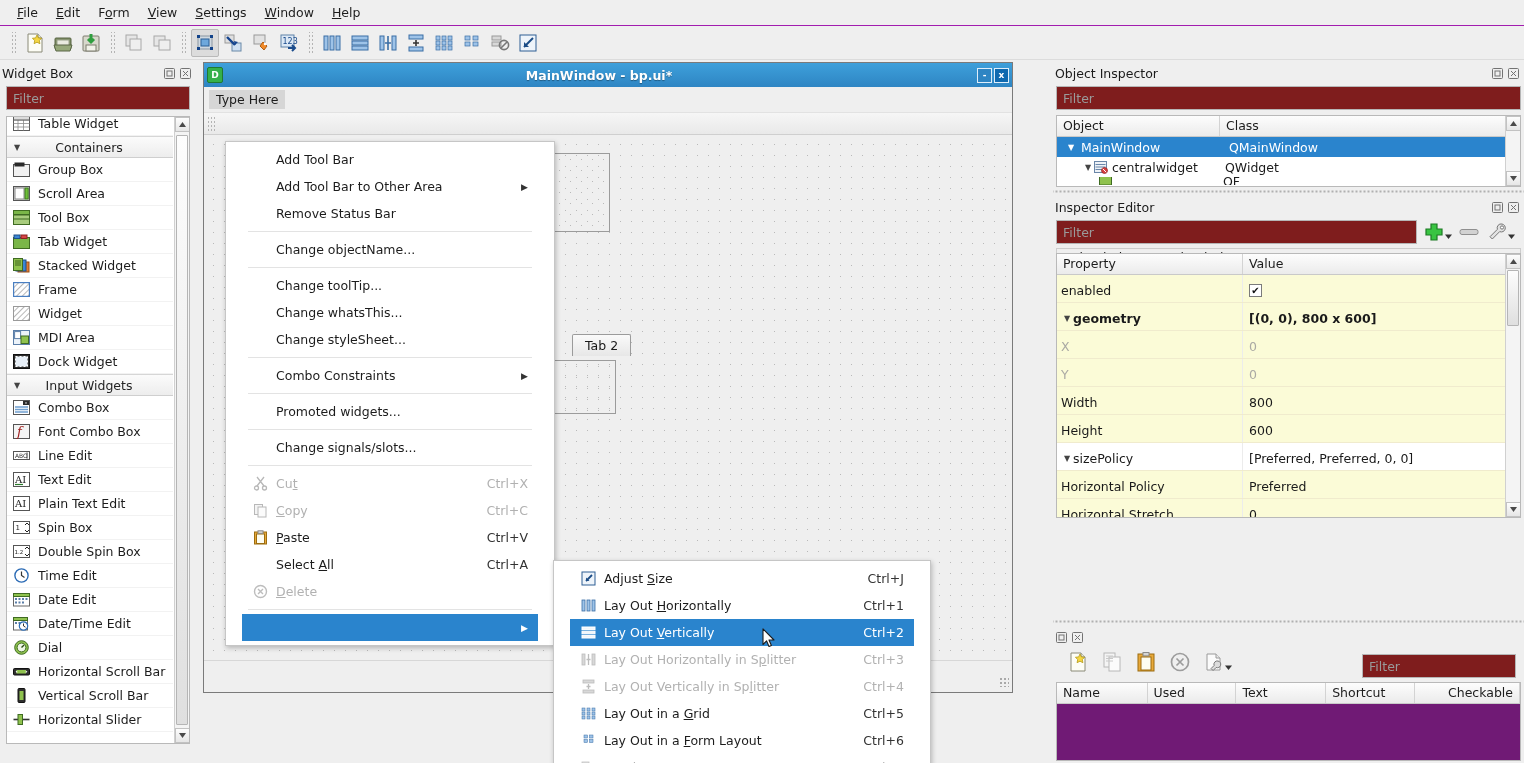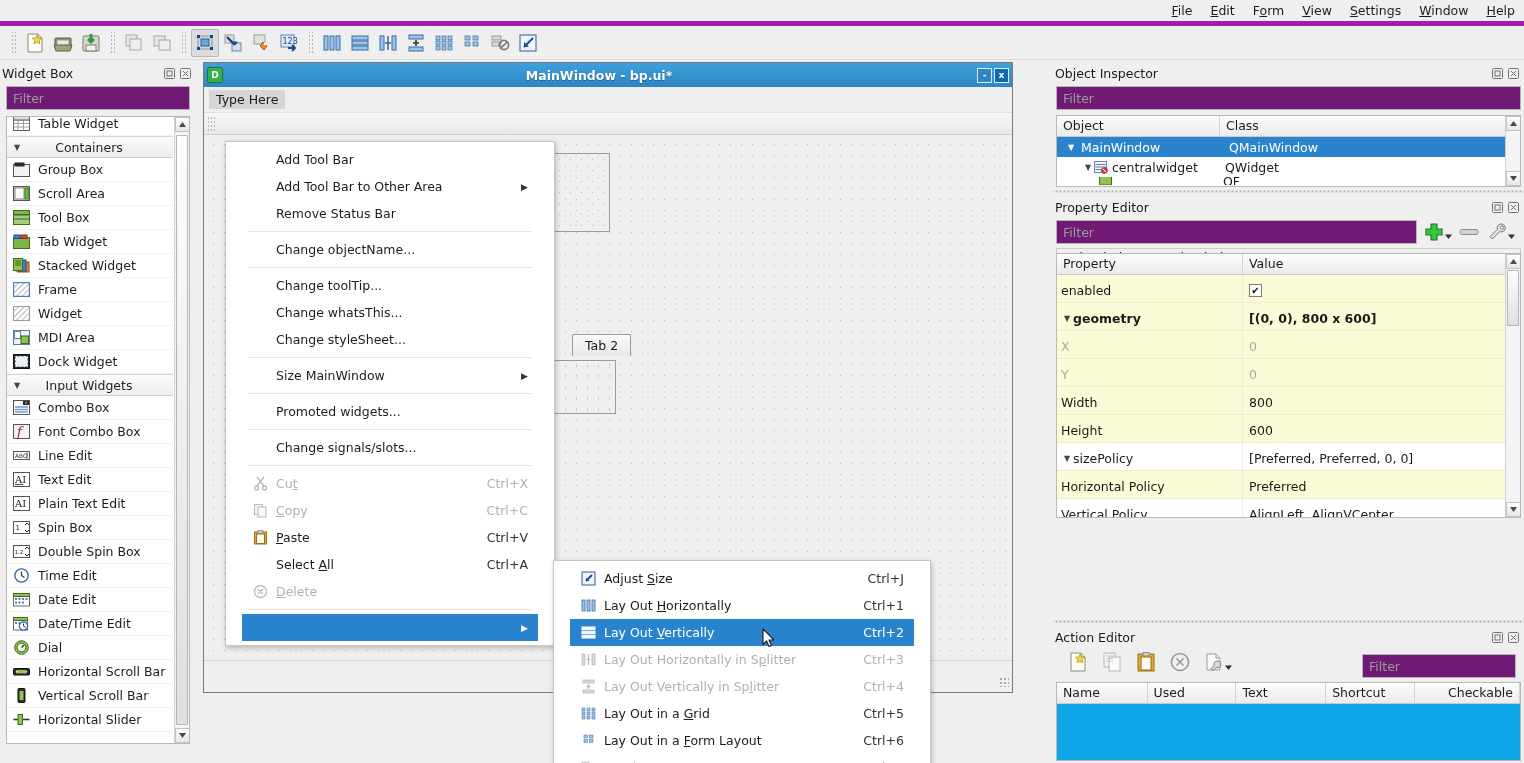--- a/index.html
+++ b/index.html
@@ -11,22 +11,21 @@
     font-size: 12.5px;
     color: #1a1a1a;
     background: #efefef;
   }
   #app { position: relative; width: 1524px; height: 763px; background: #efefef; }
 
   
   .menubar {
     position: absolute; left:0; top:0; width:1524px; height:26px;
     background: #efefef; display:flex; align-items:center; padding-left:8px;
-    border-bottom: 5px solid #a21caf;
-    justify-content: flex-end;
+    border-bottom: 1px solid #a21caf;
   }
   .menubar .mi {
     padding: 3px 9px; font-size: 12.5px; color:#1d1d1d; cursor:default;
   }
   .menubar .mi u { text-decoration: underline; }
 
   
   .toolbar {
     position:absolute; left:0; top:26px; width:1524px; height:34px;
     background:#efefef; display:flex; align-items:center; padding-left:6px;
@@ -43,21 +42,21 @@
   
   .dock-title {
     display:flex; align-items:center; height:22px; padding:0 4px 0 2px;
     font-size:12.5px; color:#1b1b1b; background:#efefef;
   }
   .dock-title .t { flex:1; }
   .dock-btns { display:flex; gap:3px; }
   .dockbtn { width:13px; height:13px; opacity:.8; }
 
   .filterbox {
-    height:24px; background:#701a75; border:1px solid #b6b6b6;
+    height:24px; background:#7f1d1d; border:1px solid #b6b6b6;
     display:flex; align-items:center; padding:4px 6px; color:#9a9a9a; font-size:12.5px;
   }
 
   
   #widgetbox { position:absolute; left:0; top:62px; width:196px; height:685px; }
   #wb-filter { margin:2px 6px 4px 6px; }
   #wb-list {
     position:absolute; left:6px; top:54px; width:184px; height:628px;
     background:#fff; border:1px solid #b9b9b9; overflow:hidden;
   }
@@ -180,21 +179,21 @@
   .pe-indent0 { padding-left:4px; }
   .pe-indent1 { padding-left:22px; }
   .pe-indent2 { padding-left:36px; }
   .pe-chk { width:13px; height:13px; border:1px solid #7b7b7b; background:#fff;
             display:flex; align-items:center; justify-content:center; font-size:10px; color:#111; }
 
   #actioneditor { position:absolute; left:0; top:564px; width:471px; height:199px; }
   #ae-toolbar { display:flex; align-items:center; height:30px; padding-left:14px; gap:12px; }
   #ae-filter { position:absolute; right:8px; top:28px; width:154px; }
   #ae-table { position:absolute; left:3px; top:56px; right:3px; height:79px;
-              background:#0ea5e9; border:1px solid #b9b9b9; overflow:hidden; }
+              background:#701a75; border:1px solid #b9b9b9; overflow:hidden; }
 </style>
 </head>
 <body>
 
 <div id="app">
 
   <div class="menubar">
     <div class="mi"><u>F</u>ile</div>
     <div class="mi"><u>E</u>dit</div>
     <div class="mi">F<u>o</u>rm</div>
@@ -732,21 +731,21 @@
       <span class="mico"></span>
       <span class="mlbl">Change whatsThis...</span>
     </div>
     <div class="row">
       <span class="mico"></span>
       <span class="mlbl">Change styleSheet...</span>
     </div>
     <div class="sep"></div>
     <div class="row">
       <span class="mico"></span>
-      <span class="mlbl">Size MainWindow</span>
+      <span class="mlbl">Combo Constraints</span>
       <span class="marr">▶</span>
     </div>
     <div class="sep"></div>
     <div class="row">
       <span class="mico"></span>
       <span class="mlbl">Promoted widgets...</span>
     </div>
     <div class="sep"></div>
     <div class="row">
       <span class="mico"></span>
@@ -999,21 +998,21 @@
           </div>
         </div>
       </div>
       <div style="position:absolute; left:0; bottom:0; width:471px; height:5px;
                   background-image:radial-gradient(#b0b0b0 1px, transparent 1px);
                   background-size:4px 4px; background-position:center;"></div>
     </div>
 
     <div id="propeditor">
       <div class="dock-title">
-        <span class="t">Property Editor</span>
+        <span class="t">Inspector Editor</span>
         <span class="dock-btns">
           <span class="dockbtn">
             <svg width="13" height="13" viewBox="0 0 13 13">
                 <rect x="1.5" y="1.5" width="10" height="10" rx="1" fill="none" stroke="#555"></rect>
                 <rect x="4" y="4" width="5" height="5" fill="none" stroke="#555"></rect>
               </svg>
           </span>
           <span class="dockbtn">
             <svg width="13" height="13" viewBox="0 0 13 13">
                 <rect x="1.5" y="1.5" width="10" height="10" rx="1" fill="none" stroke="#555"></rect>
@@ -1095,24 +1094,20 @@
           <span class="pname pe-indent0">
             <span class="tw-arrow">▼</span>
             <span>sizePolicy</span>
           </span>
           <span class="pval">[Preferred, Preferred, 0, 0]</span>
         </div>
         <div class="pe-row ylw">
           <span class="pname pe-indent2">Horizontal Policy</span>
           <span class="pval">Preferred</span>
         </div>
-        <div class="pe-row whi">
-          <span class="pname pe-indent2">Vertical Policy</span>
-          <span class="pval">AlignLeft, AlignVCenter</span>
-        </div>
         <div class="pe-row ylw">
           <span class="pname pe-indent2">Horizontal Stretch</span>
           <span class="pval">0</span>
         </div>
         <div class="pe-row whi">
           <span class="pname pe-indent2">Vertical Stretch</span>
           <span class="pval">0</span>
         </div>
 
         <div style="position:absolute; right:0; top:0; width:15px; height:100%; background:#f4f4f4; border-left:1px solid #d0d0d0;">
@@ -1130,21 +1125,20 @@
         </div>
       </div>
 
       <div style="position:absolute; left:0; bottom:0; width:471px; height:5px;
                   background-image:radial-gradient(#b0b0b0 1px, transparent 1px);
                   background-size:4px 4px; background-position:center;"></div>
     </div>
 
     <div id="actioneditor">
       <div class="dock-title">
-        <span class="t">Action Editor</span>
         <span class="dock-btns">
           <span class="dockbtn">
             <svg width="13" height="13" viewBox="0 0 13 13">
                 <rect x="1.5" y="1.5" width="10" height="10" rx="1" fill="none" stroke="#555"></rect>
                 <rect x="4" y="4" width="5" height="5" fill="none" stroke="#555"></rect>
               </svg>
           </span>
           <span class="dockbtn">
             <svg width="13" height="13" viewBox="0 0 13 13">
                 <rect x="1.5" y="1.5" width="10" height="10" rx="1" fill="none" stroke="#555"></rect>

